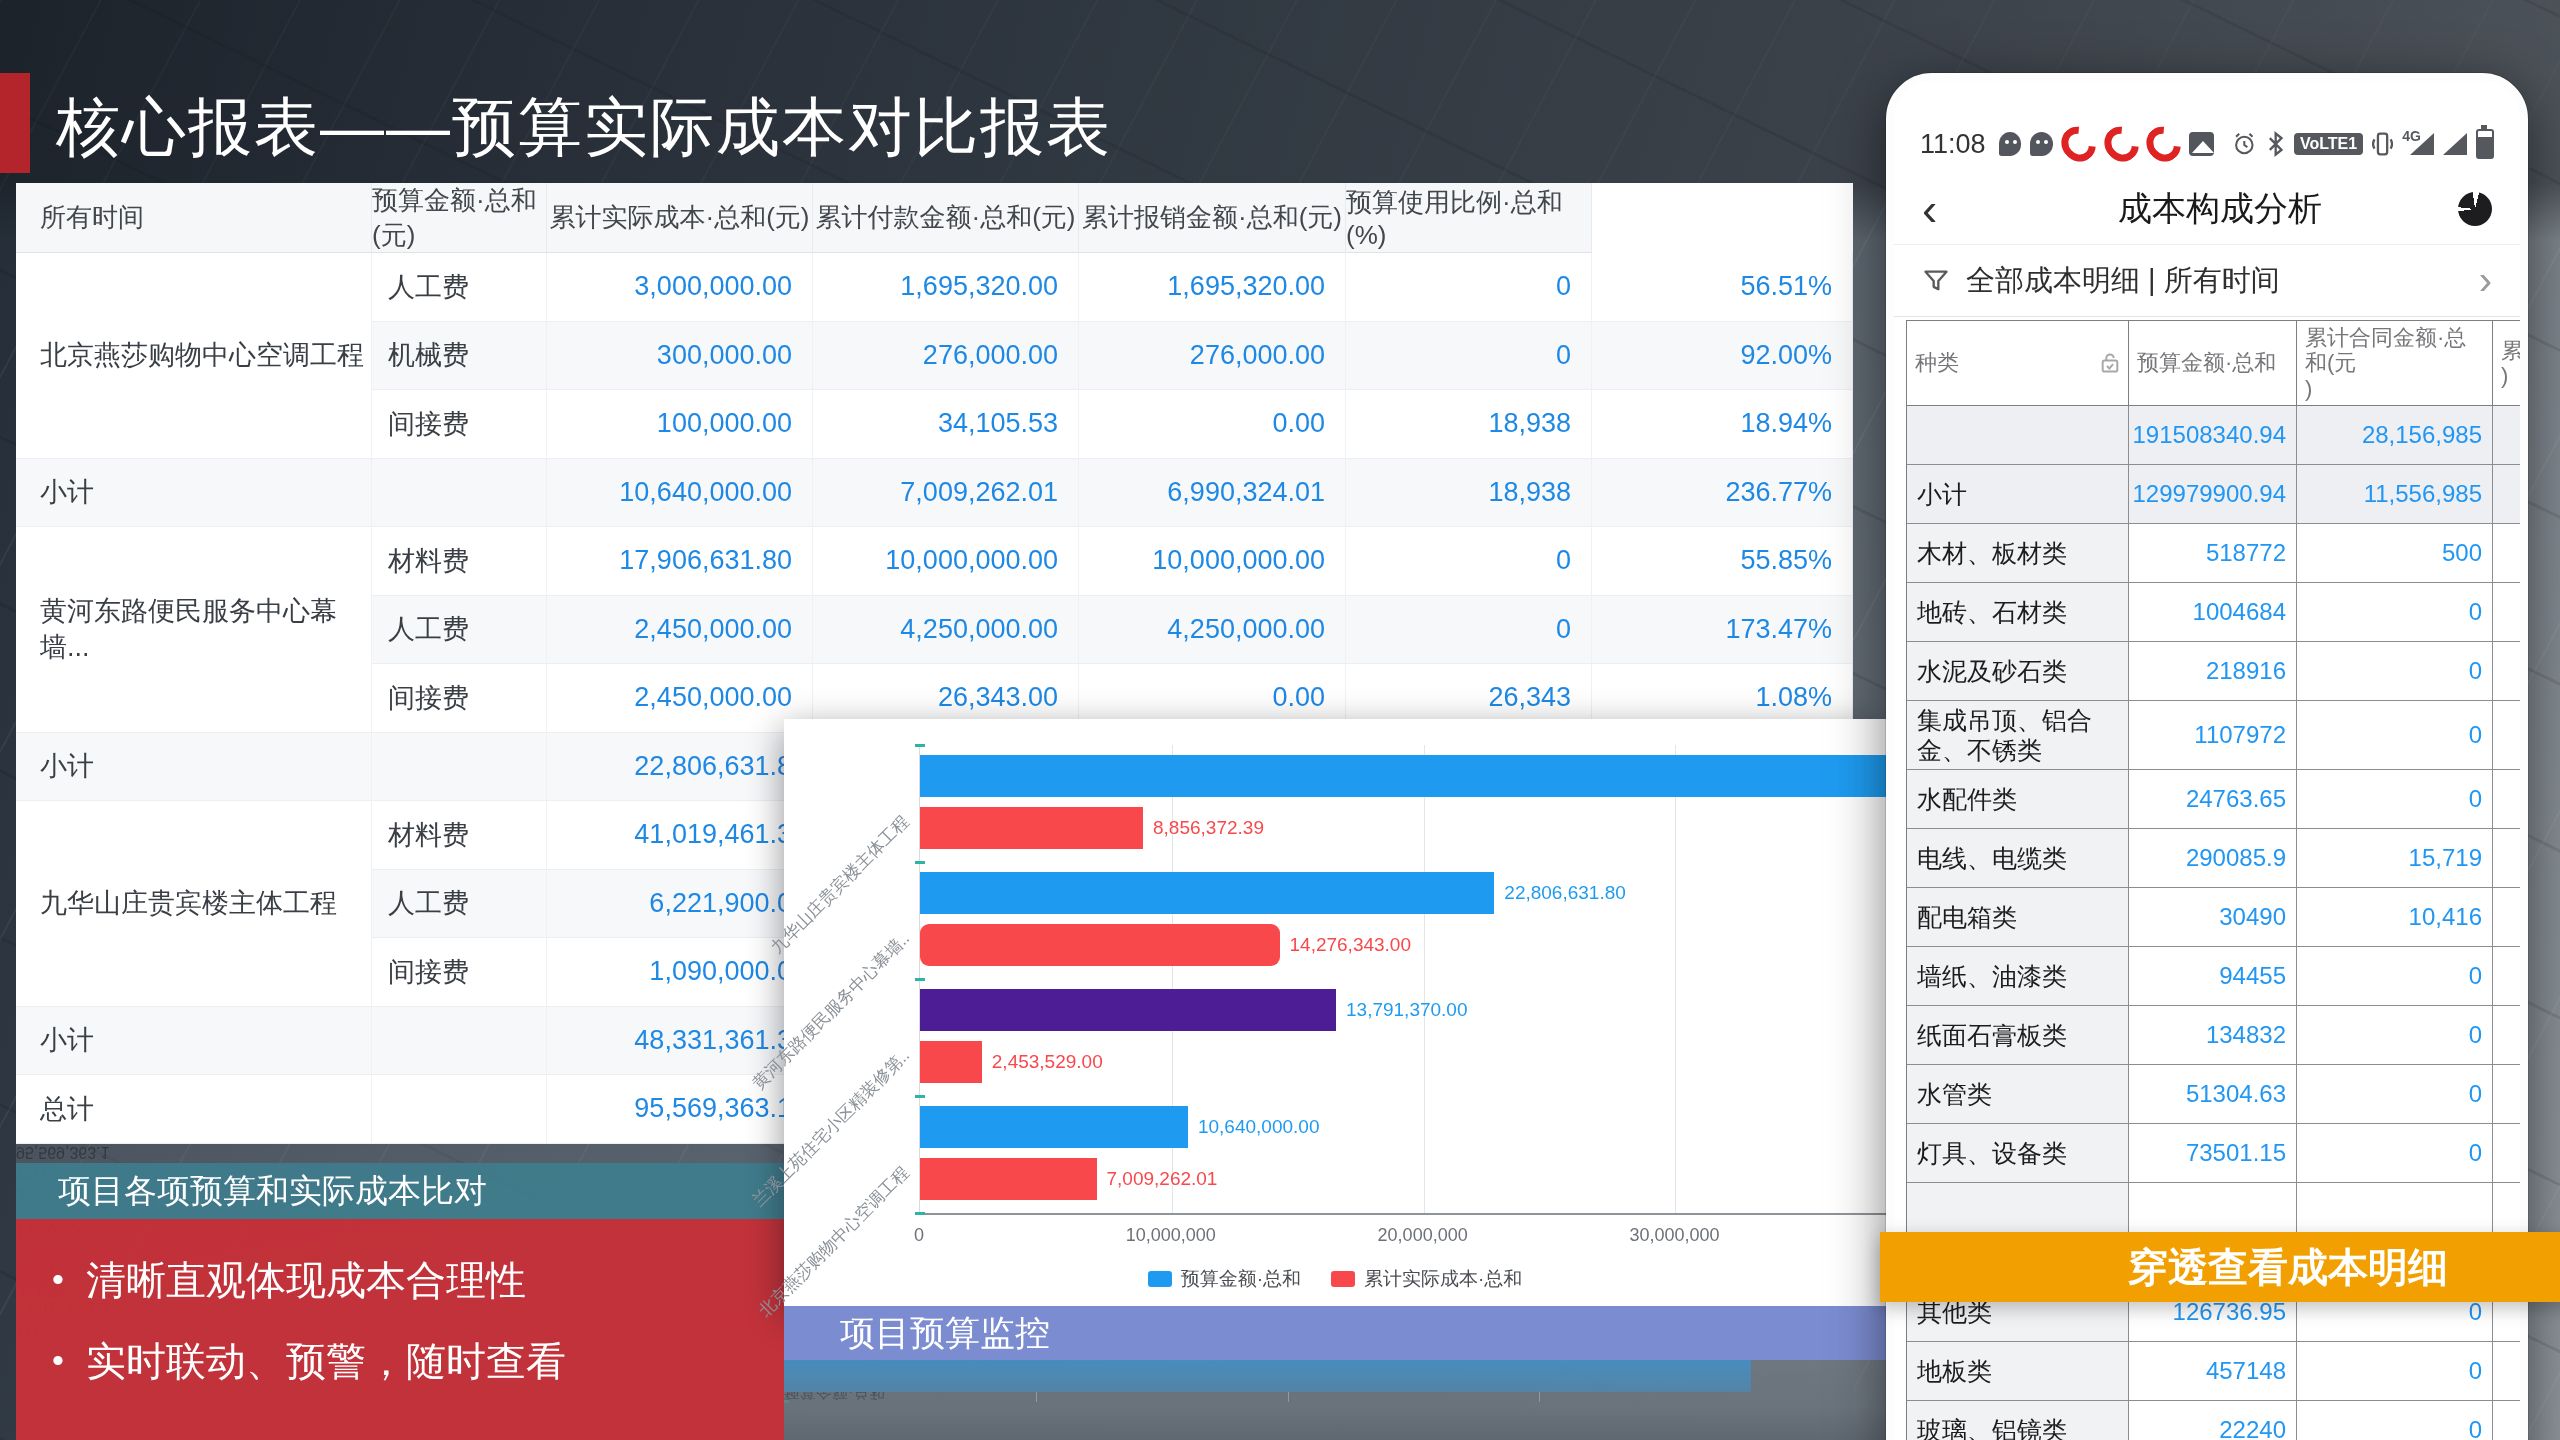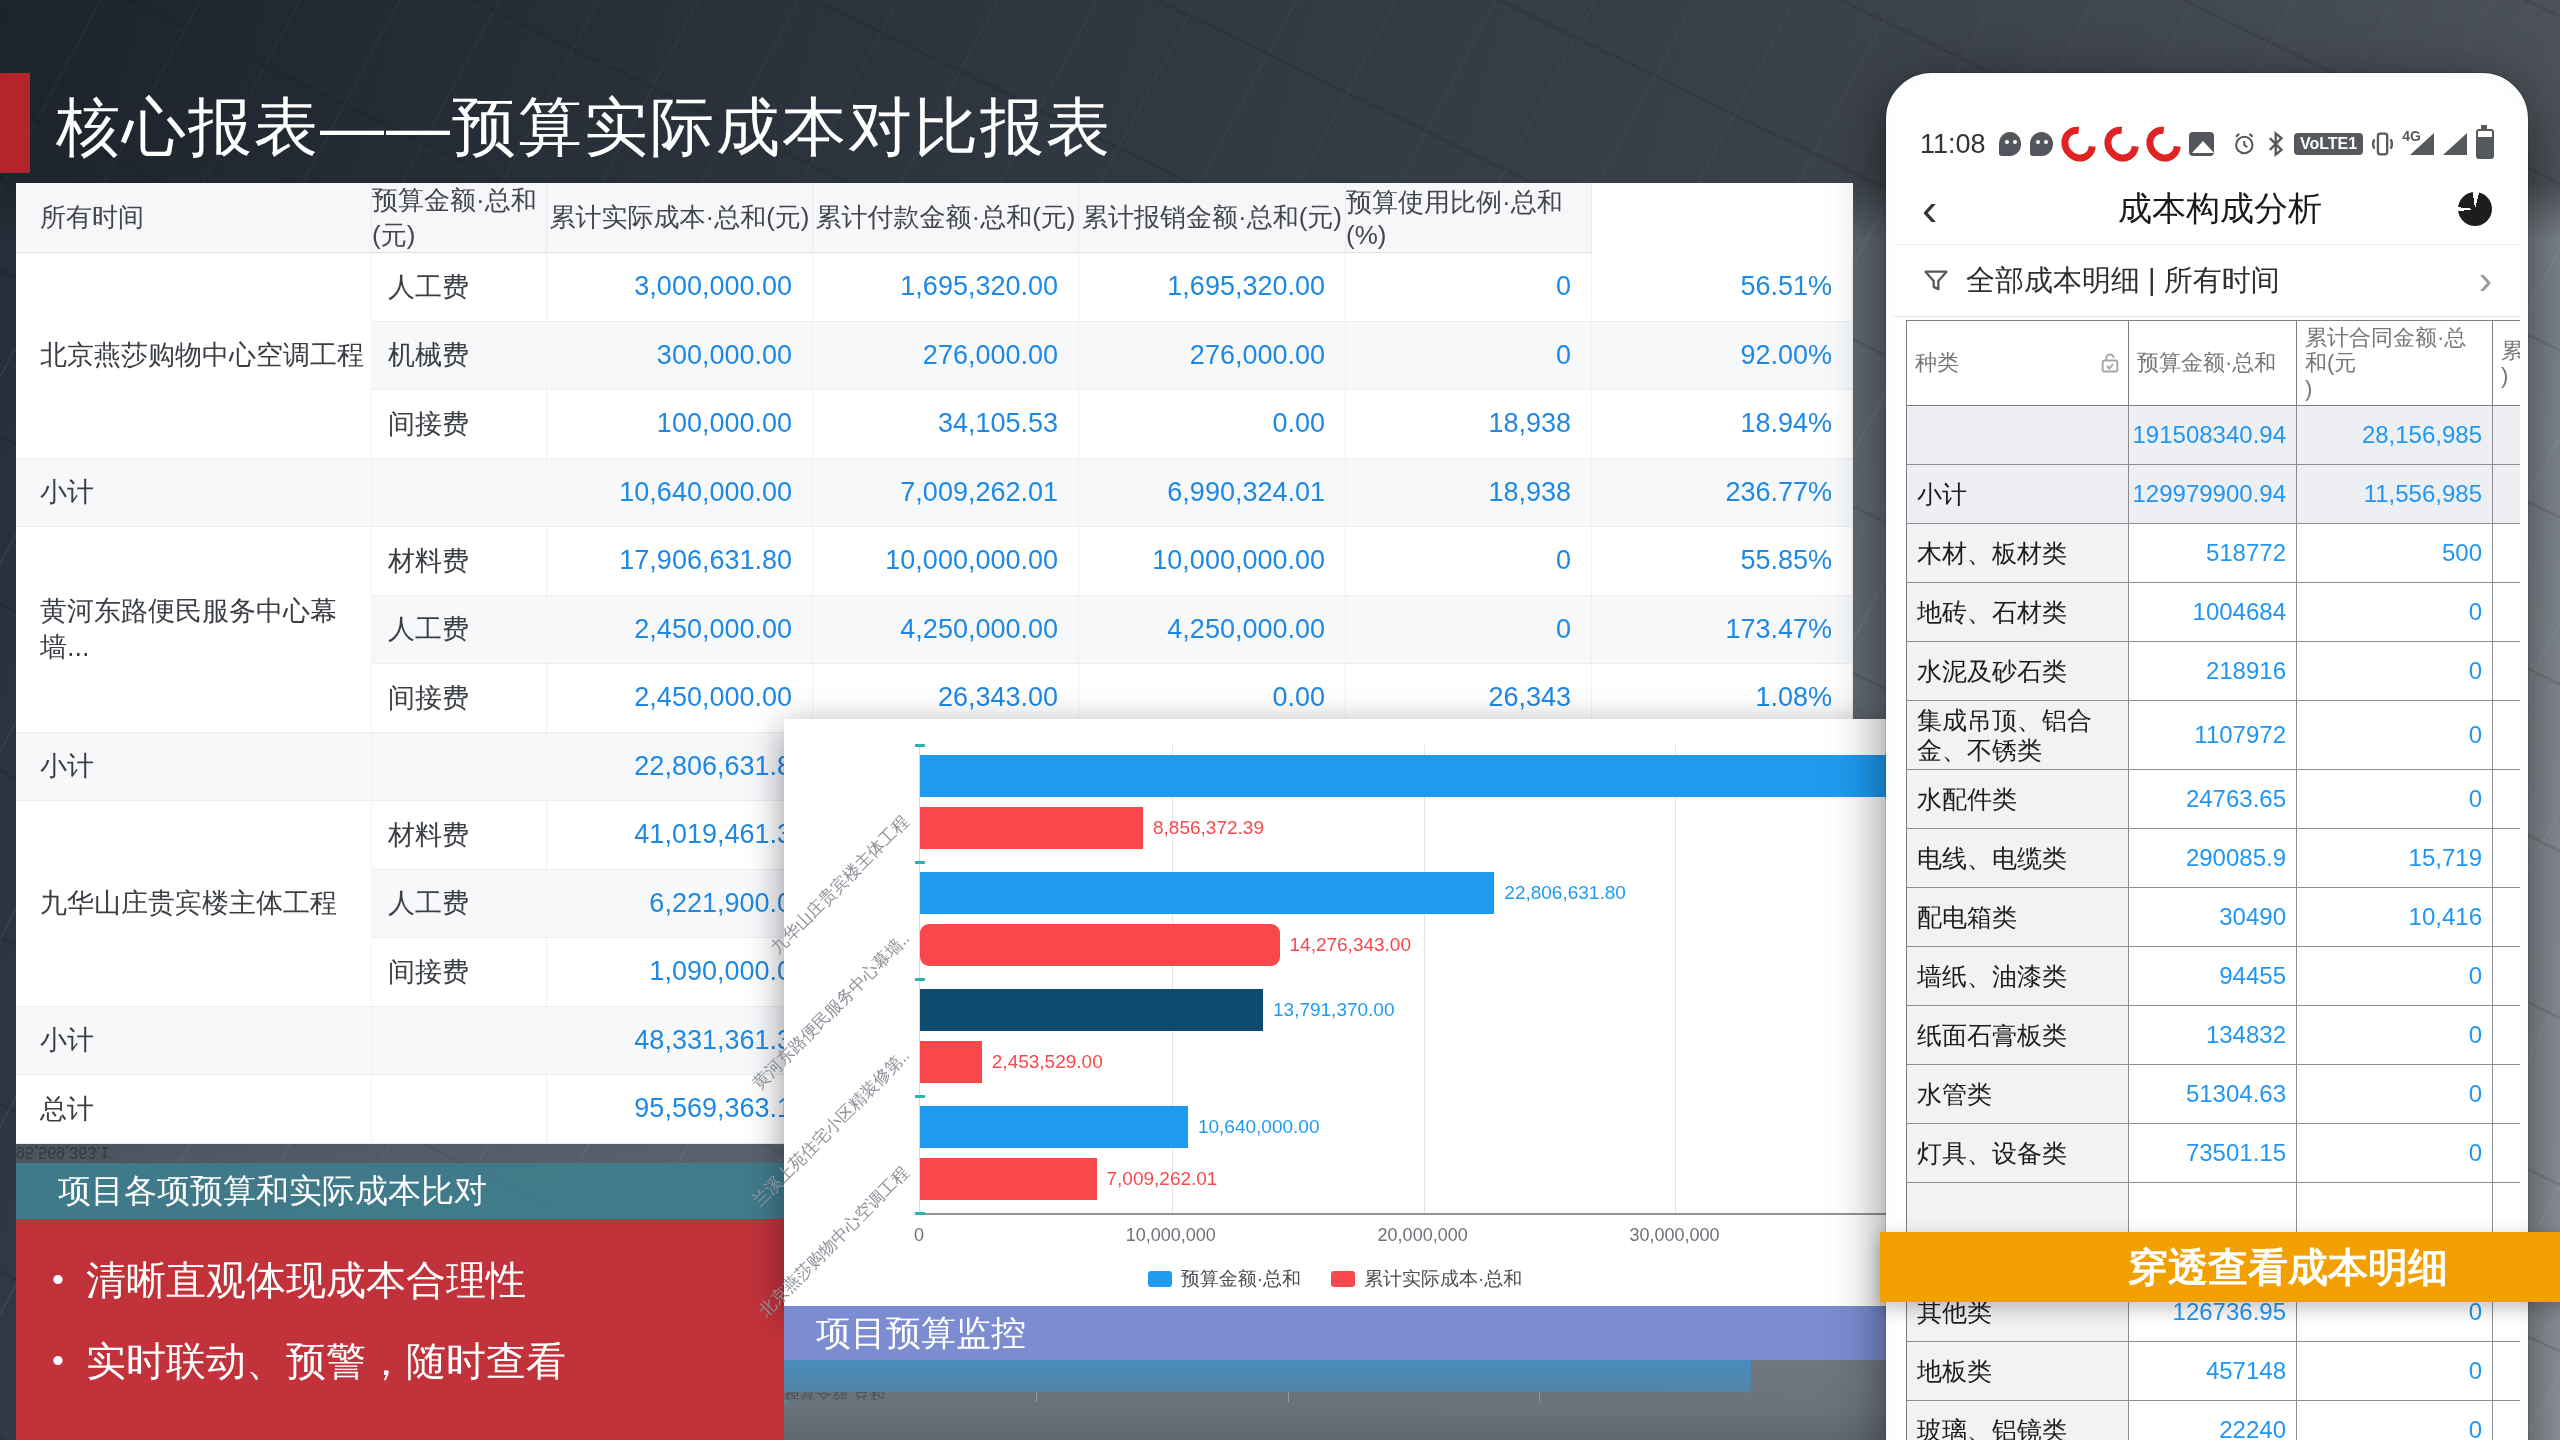--- a/index.html
+++ b/index.html
@@ -39,21 +39,21 @@
   .bar .val{position:absolute;left:calc(100% + 10px);top:50%;transform:translateY(-50%);font-size:19px;white-space:nowrap;}
   .cat-label{position:absolute;right:calc(100% + 14px);font-size:17px;color:#8a9097;white-space:nowrap;
     transform:rotate(-45deg);transform-origin:100% 50%;}
   .x-labels span{position:absolute;top:506px;transform:translateX(-50%);font-size:18px;color:#6d7278;}
   #chart-legend{position:absolute;left:0;right:0;bottom:14px;display:flex;justify-content:center;gap:30px;font-size:19px;color:#4a4e53;}
   #chart-legend .li{display:flex;align-items:center;gap:9px;}
   #chart-legend .sw{width:24px;height:16px;border-radius:3px;}
 
   
   .banner-chart{position:absolute;left:784px;top:1306px;width:1102px;height:54px;background:#7b8cd0;z-index:4;
-    color:#fff;font-size:35px;display:flex;align-items:center;padding-left:32px;box-sizing:border-box;}
+    color:#fff;font-size:35px;display:flex;align-items:center;padding-left:56px;box-sizing:border-box;}
   .banner-compare{position:absolute;left:16px;top:1163px;width:768px;height:56px;background:rgba(62,125,141,.93);z-index:3;
     color:#fff;font-size:33px;display:flex;align-items:center;padding-left:42px;box-sizing:border-box;}
   .panel-red{position:absolute;left:16px;top:1219px;width:768px;height:221px;background:rgba(203,46,53,.92);z-index:3;
     color:#fff;font-size:40px;padding:34px 0 0 36px;box-sizing:border-box;}
   .panel-red .b-line{display:flex;align-items:flex-start;gap:22px;margin-bottom:26px;}
   .panel-red .dot{font-size:34px;line-height:52px;}
   .banner-drill{position:absolute;left:1880px;top:1232px;width:816px;height:70px;background:#f2a001;z-index:7;
     color:#fff;font-size:40px;font-weight:bold;display:flex;align-items:center;justify-content:center;
     box-shadow:0 6px 18px rgba(0,0,0,.25);}
 
@@ -301,21 +301,21 @@
         <div class="bar-group" style="top: 117px;">
           <div class="bar" style="top: 10px; background: rgb(30, 155, 240); width: 574.323px;">
             <span class="val" style="color: rgb(30, 155, 240);">22,806,631.80</span>
           </div>
           <div class="bar" style="top: 62px; background: rgb(248, 72, 76); width: 359.511px; border-radius: 9px;">
             <span class="val" style="color: rgb(248, 72, 76);">14,276,343.00</span>
           </div>
           <span class="cat-label" style="top: 62px;">黄河东路便民服务中心幕墙..</span>
         </div>
         <div class="bar-group" style="top: 234px;">
-          <div class="bar" style="top: 10px; background: #0c4a6e; width: 343px;">
+          <div class="bar" style="top: 10px; background: #4c1d95; width: 416px;">
             <span class="val" style="color: rgb(30, 155, 240);">13,791,370.00</span>
           </div>
           <div class="bar" style="top: 62px; background: rgb(248, 72, 76); width: 61.7855px;">
             <span class="val" style="color: rgb(248, 72, 76);">2,453,529.00</span>
           </div>
           <span class="cat-label" style="top: 62px;">兰溪上苑住宅小区精装修第..</span>
         </div>
         <div class="bar-group" style="top: 351px;">
           <div class="bar" style="top: 10px; background: rgb(30, 155, 240); width: 267.94px;">
             <span class="val" style="color: rgb(30, 155, 240);">10,640,000.00</span>

